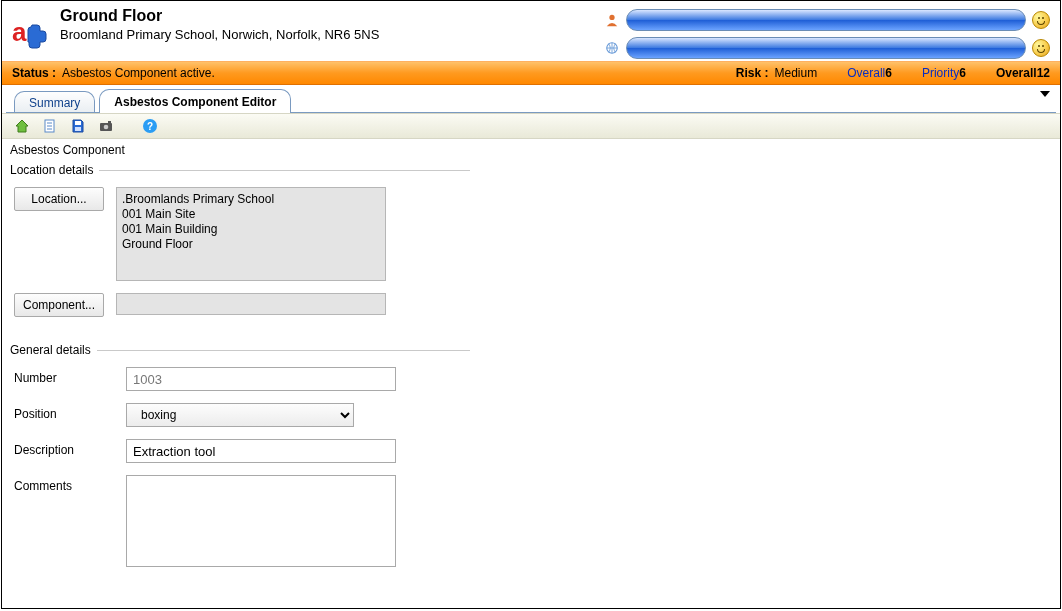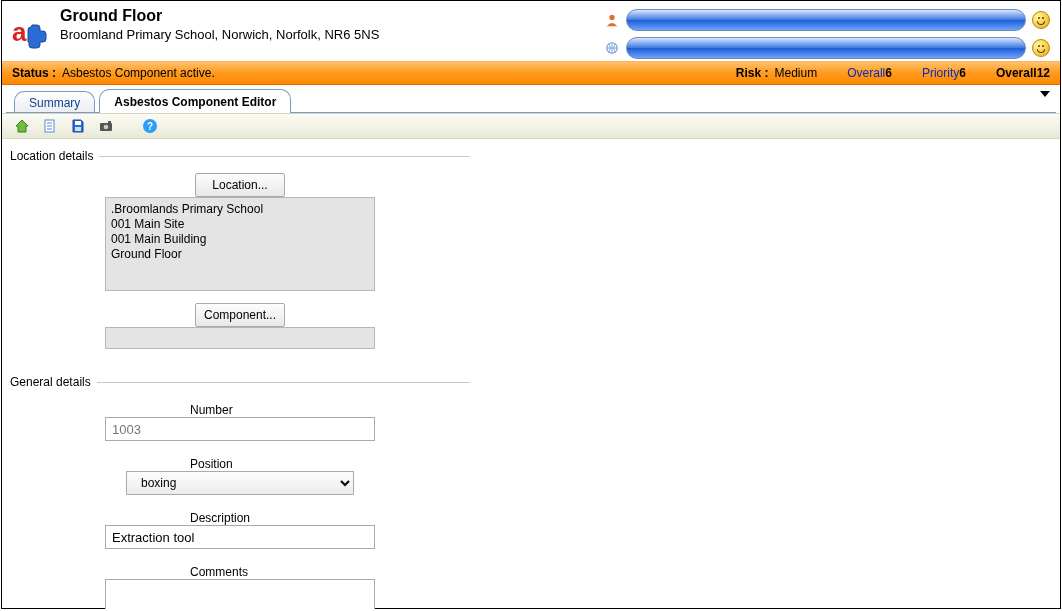--- a/index.html
+++ b/index.html
@@ -160,24 +160,23 @@
   }
   fieldset.group > legend {
     padding: 0 6px 0 0;
     font-size: 12px;
     color: #000;
     background: #fff;
     margin-left: -4px;
   }
   .row {
     display: flex;
-    align-items: center;
+    align-items: flex-start;
     margin-bottom: 12px;
-    gap: 0;
-    flex-direction: column;
+    gap: 12px;
   }
   .row-label {
     width: 100px;
     padding-top: 4px;
     font-size: 12px;
   }
   .ellipsis-btn {
     width: 90px; height: 24px;
     background: linear-gradient(to bottom, #fdfdfd, #e8e8e8);
     border: 1px solid #a9a9a9;
@@ -337,20 +336,21 @@
     <div style="width:8px"></div>
     <div class="tb-btn">
       <svg width="16" height="16" viewBox="0 0 16 16">
           <circle cx="8" cy="8" r="7" fill="#2a9df4"></circle>
           <text x="8" y="12" text-anchor="middle" font-size="10" fill="#fff" font-weight="bold">?</text>
         </svg>
     </div>
   </div>
 
   <div class="form-area">
+    <div class="section-title">Asbestos Component</div>
 
     <fieldset class="group">
       <legend>Location details</legend>
 
       <div class="row">
         <button type="button" class="ellipsis-btn">Location...</button>
         <textarea class="loc-display" readonly="" style="">.Broomlands Primary School
 001 Main Site
 001 Main Building
 Ground Floor</textarea>

